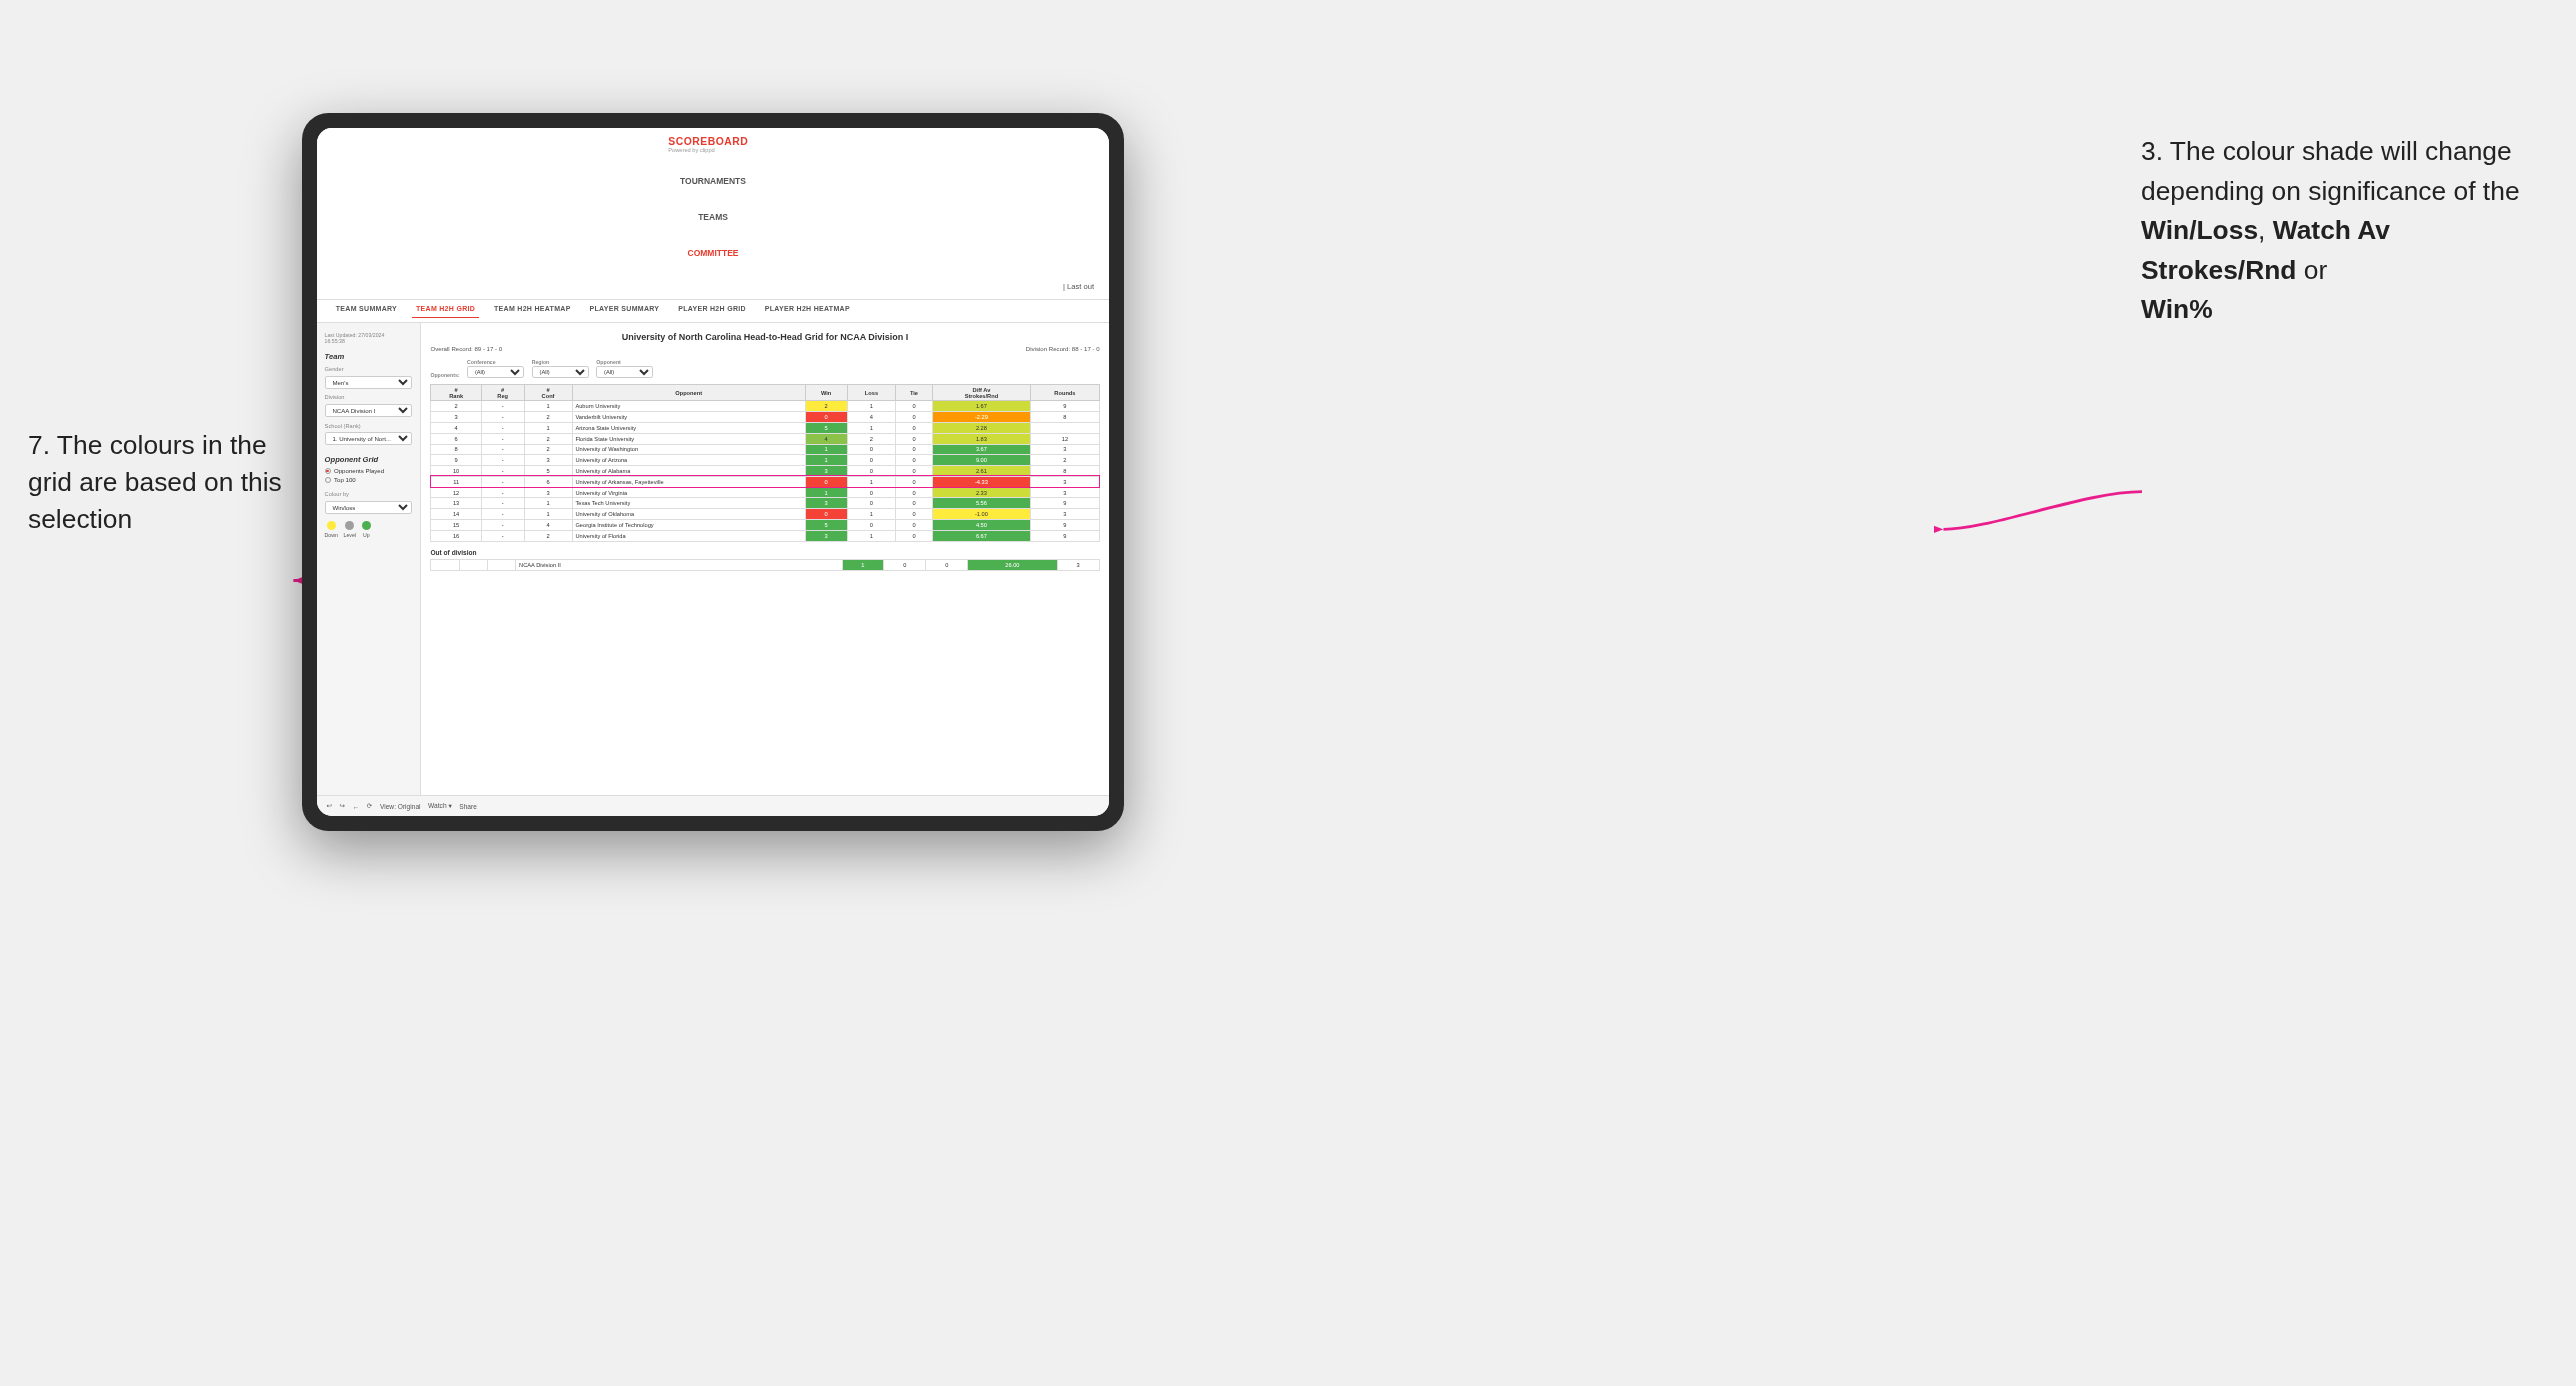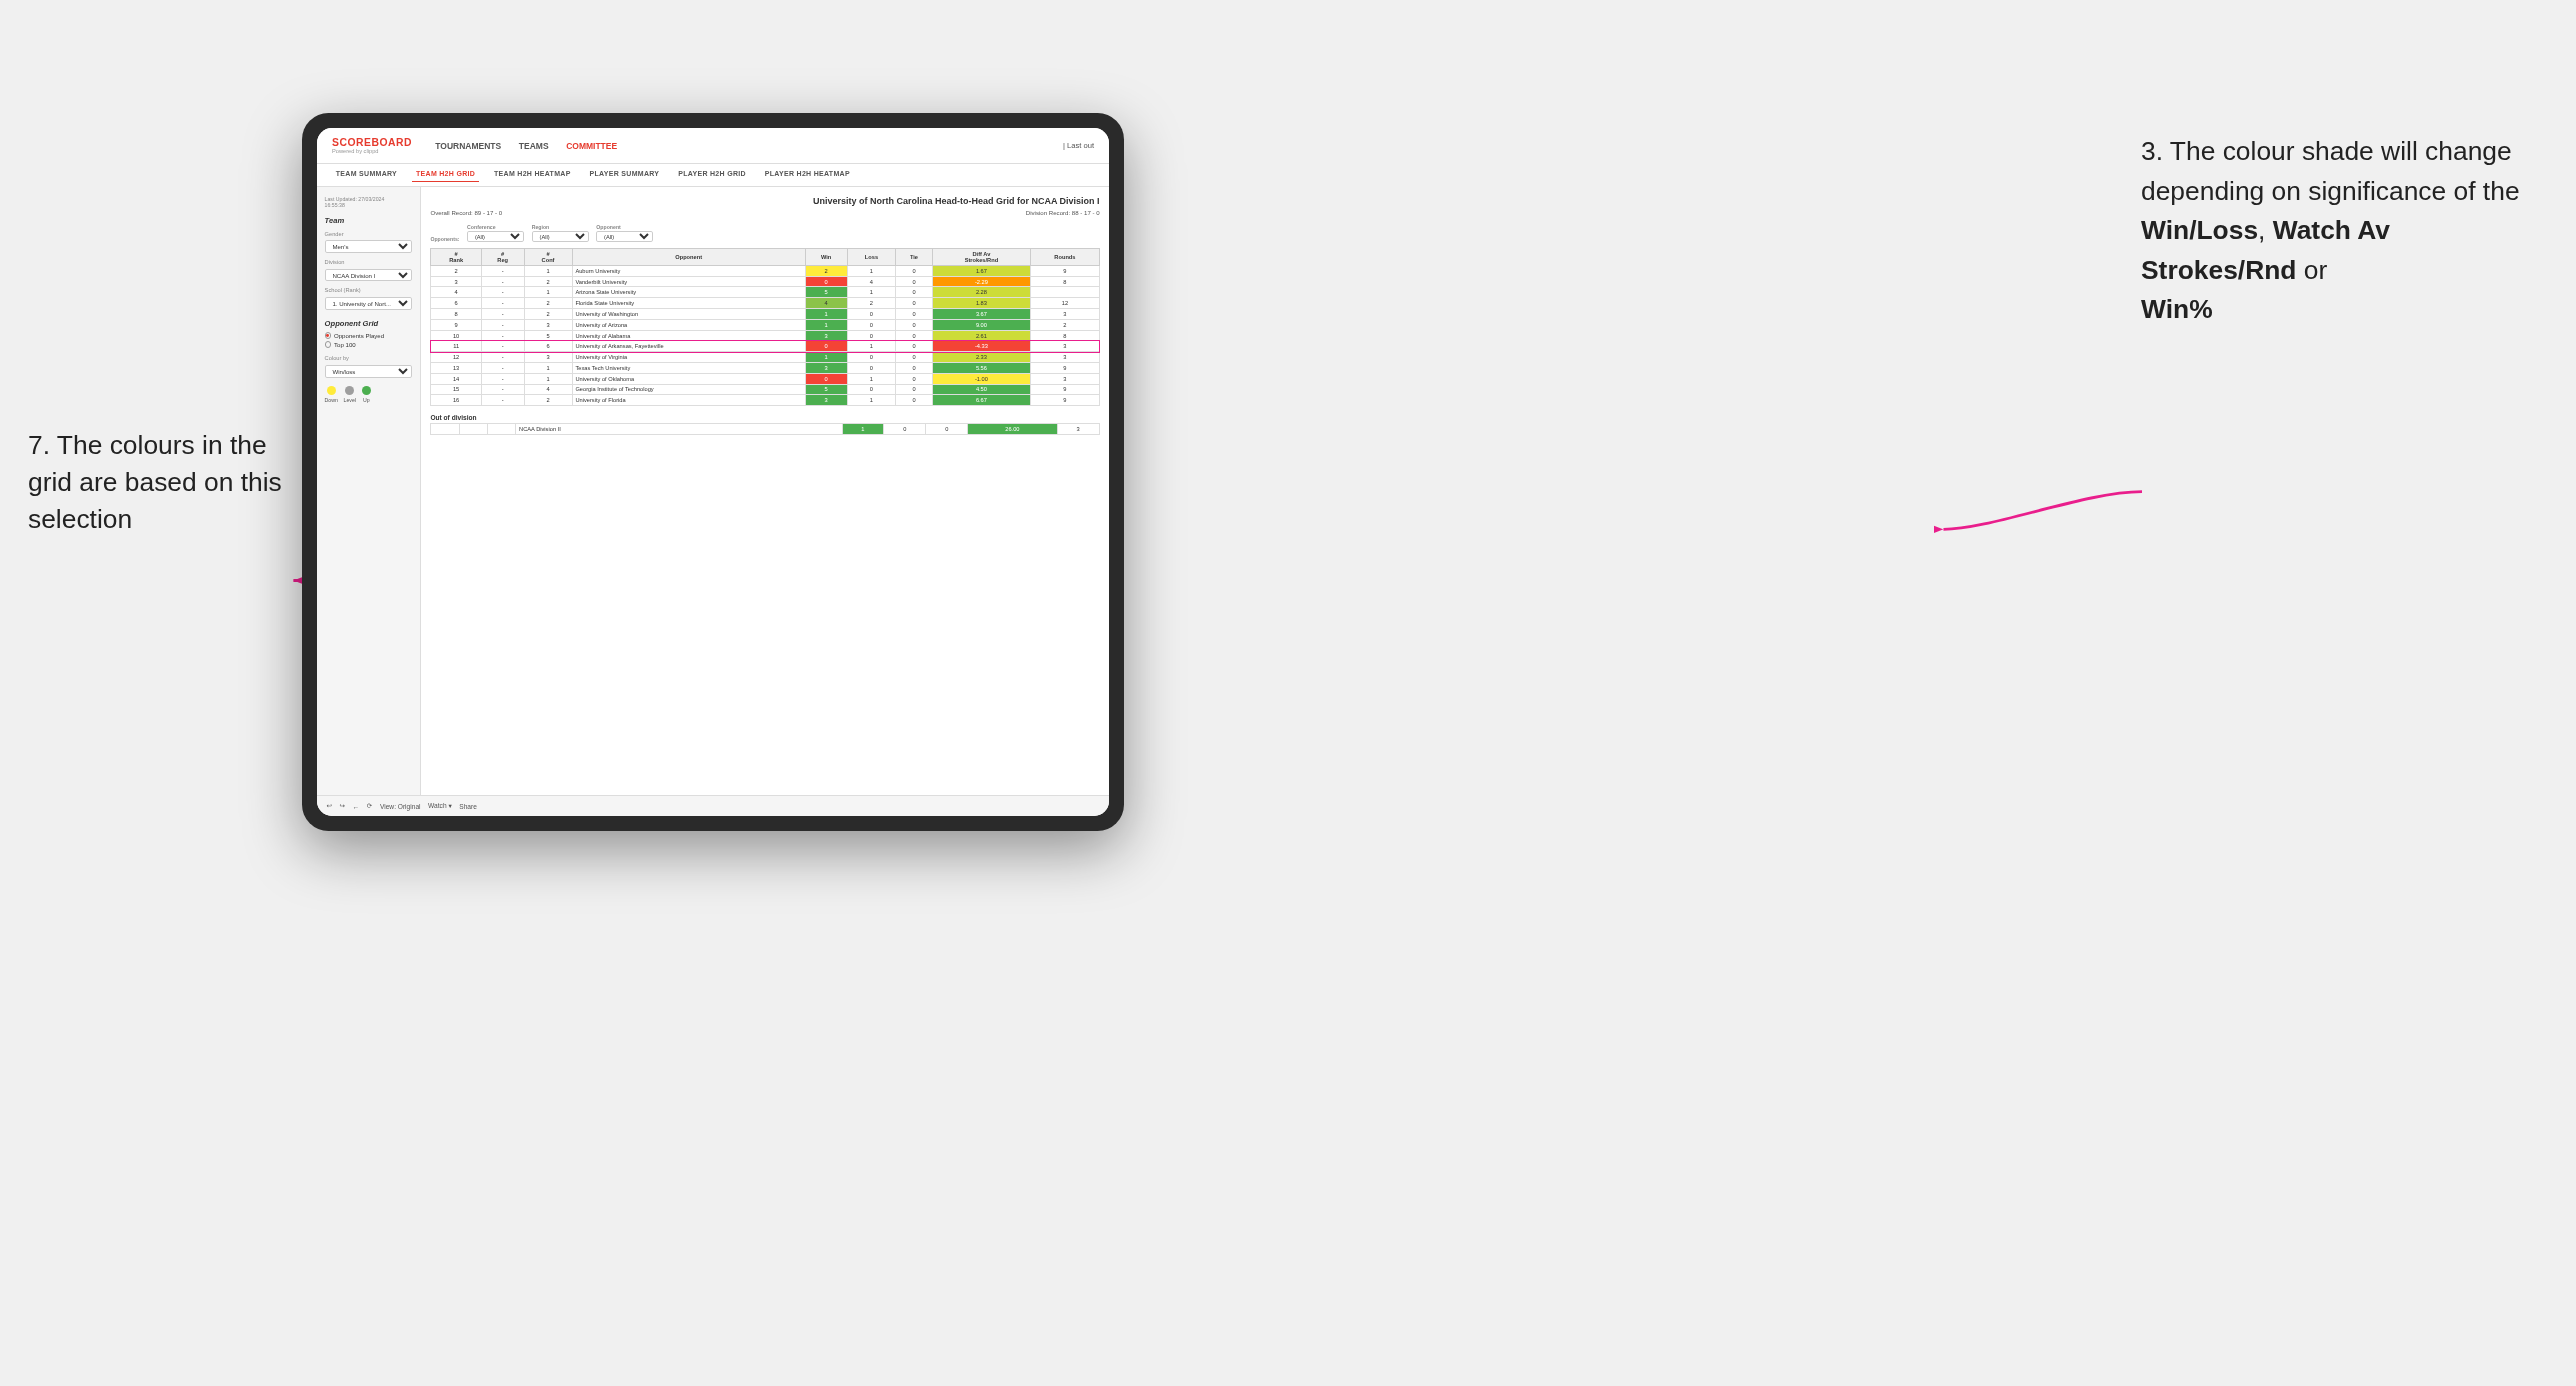--- a/index.html
+++ b/index.html
@@ -60,22 +60,23 @@
       flex-direction: column;
     }
 
     
     .top-nav {
       background: #fff;
       border-bottom: 0.9px solid #ddd;
       padding: 7.6px 15px;
       display: flex;
       align-items: center;
-      gap: 10px;
+      gap: 22px;
       min-height: 36px;
+      flex-direction: column;
     }
 
     .logo {
       display: flex;
       flex-direction: column;
       margin-right: 9.4px;
     }
     .logo-main {
       font-size: 10.4px;
       font-weight: 900;
@@ -233,21 +234,21 @@
       padding: 9.4px;
       overflow-y: auto;
       background: #fff;
     }
 
     .grid-title {
       font-size: 9px;
       font-weight: 700;
       color: #333;
       margin-bottom: 2.8px;
-      text-align: right;
+      text-align: center;
     }
 
     .grid-subtitle {
       display: flex;
       justify-content: space-between;
       font-size: 6.1px;
       color: #555;
       margin-bottom: 7.6px;
     }
 

